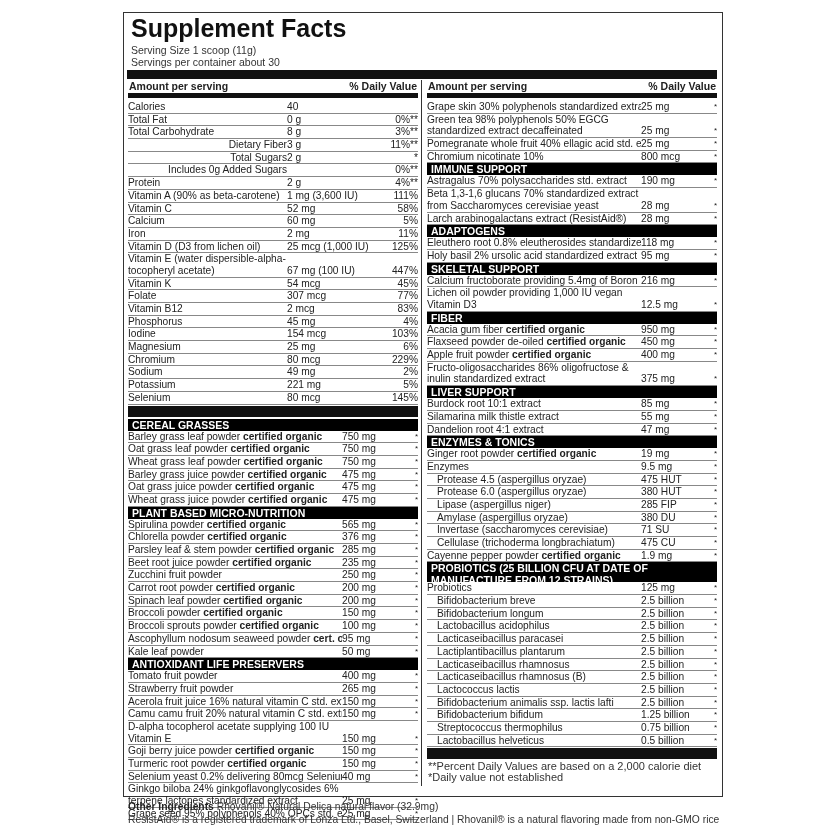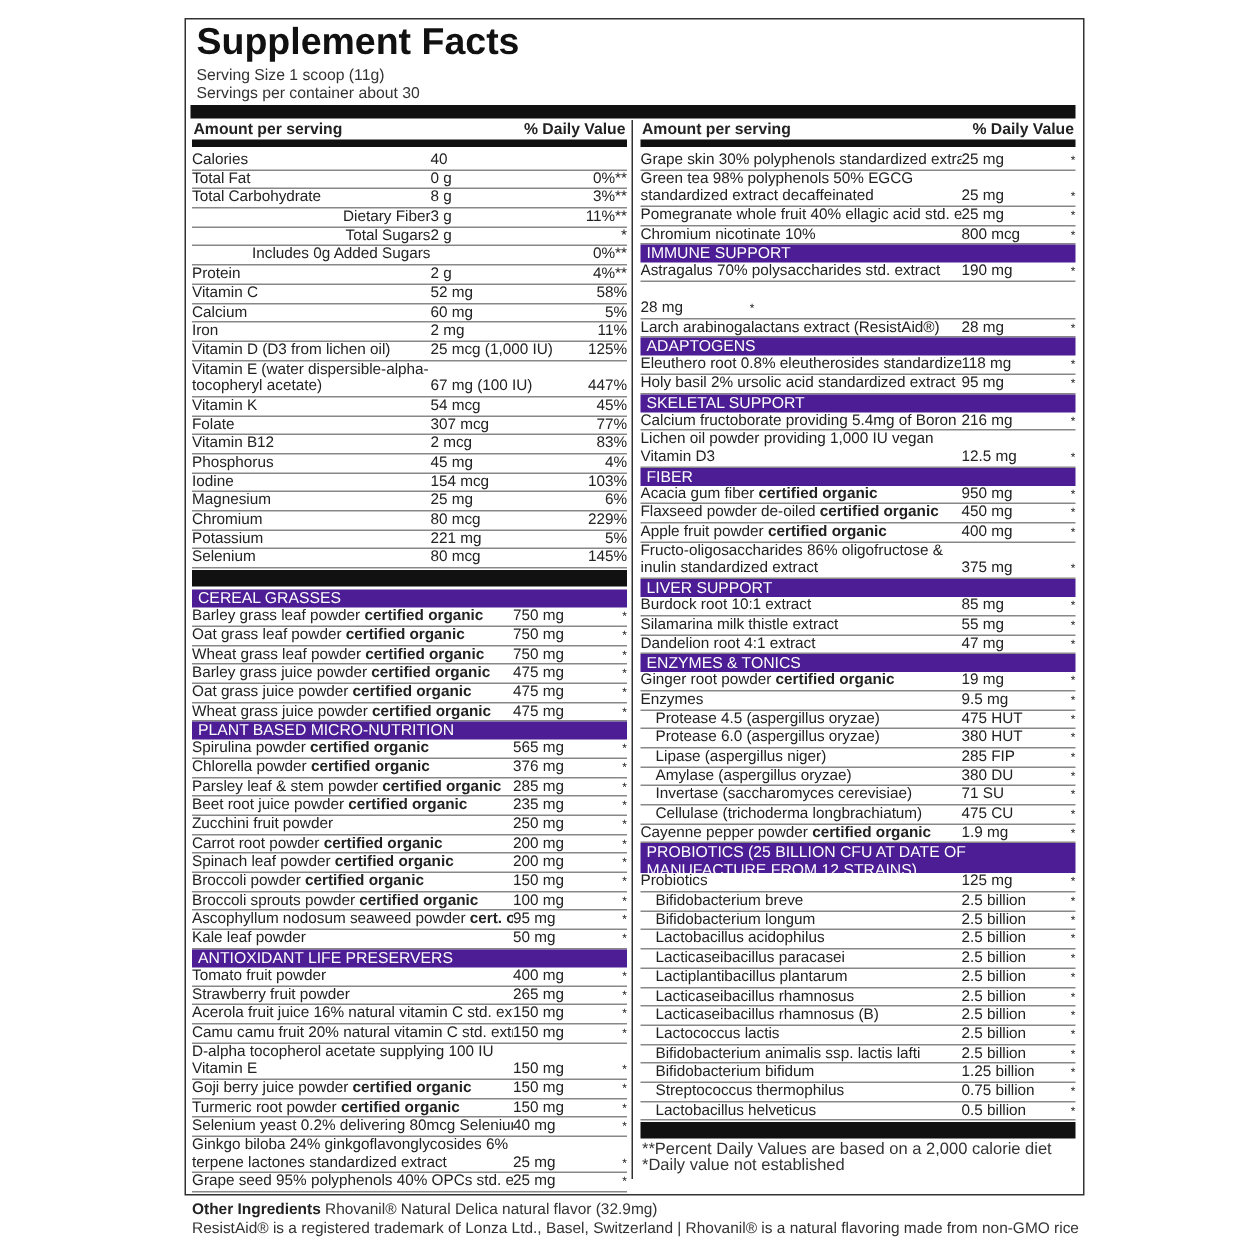--- a/index.html
+++ b/index.html
@@ -18,21 +18,21 @@
   .row.tall{height:23.4px;flex-wrap:wrap;}
   .row .name{flex:1;overflow:hidden;}
   .row.tall .name{white-space:normal;line-height:11.7px;}
   .row .amt{width:62px;text-align:left;}
   .row .dv{width:38px;text-align:right;}
   .row .star{width:14px;text-align:right;font-size:8px;}
   .nut .amt{width:95px;}
   .nut .dv{width:36px;}
   .ind{padding-left:16px;text-align:right;}
   .ind2{padding-left:10px;}
-  .sec{background:#4c1d95;color:#fff;font-weight:normal;font-size:10.5px;height:12px;line-height:12px;padding-left:4px;}
+  .sec{background:#000000;color:#fff;font-weight:bold;font-size:10.5px;height:12px;line-height:12px;padding-left:4px;}
   .sec.two{height:20px;line-height:12px;}
   .blackbar{height:11px;background:#111;margin:1px 0 2px 0;}
   .org{font-weight:bold;}
   .foot{font-size:11px;line-height:10.5px;color:#333;padding-left:1px;}
   .bottom{position:absolute;left:128px;top:800px;font-size:10.3px;line-height:13px;color:#333;}
   .bottom b{color:#222;}
   .tall .amt,.tall .dv,.tall .star{align-self:flex-end;}
 </style>
 </head>
 <body>
@@ -82,20 +82,25 @@
         <span class="name ind">Includes 0g Added Sugars</span>
         <span class="amt"></span>
         <span class="dv">0%**</span>
       </div>
       <div class="row nut">
         <span class="name">Protein</span>
         <span class="amt">2 g</span>
         <span class="dv">4%**</span>
       </div>
       <div class="row nut">
+        <span class="name">Vitamin A (90% as beta-carotene)</span>
+        <span class="amt">1 mg (3,600 IU)</span>
+        <span class="dv">111%</span>
+      </div>
+      <div class="row nut">
         <span class="name">Vitamin C</span>
         <span class="amt">52 mg</span>
         <span class="dv">58%</span>
       </div>
       <div class="row nut">
         <span class="name">Calcium</span>
         <span class="amt">60 mg</span>
         <span class="dv">5%</span>
       </div>
       <div class="row nut">
@@ -140,20 +145,25 @@
       </div>
       <div class="row nut">
         <span class="name">Magnesium</span>
         <span class="amt">25 mg</span>
         <span class="dv">6%</span>
       </div>
       <div class="row nut">
         <span class="name">Chromium</span>
         <span class="amt">80 mcg</span>
         <span class="dv">229%</span>
+      </div>
+      <div class="row nut">
+        <span class="name">Sodium</span>
+        <span class="amt">49 mg</span>
+        <span class="dv">2%</span>
       </div>
       <div class="row nut">
         <span class="name">Potassium</span>
         <span class="amt">221 mg</span>
         <span class="dv">5%</span>
       </div>
       <div class="row nut">
         <span class="name">Selenium</span>
         <span class="amt">80 mcg</span>
         <span class="dv">145%</span>
@@ -331,20 +341,21 @@
       </div>
     </div>
   <div id="rightsections">
       <div class="sec">IMMUNE SUPPORT</div>
       <div class="row">
         <span class="name"><span>Astragalus 70% polysaccharides std. extract</span></span>
         <span class="amt">190 mg</span>
         <span class="star">*</span>
       </div>
       <div class="row tall">
+        <span class="name"><span>Beta 1,3-1,6 glucans 70% standardized extract from Saccharomyces cerevisiae yeast</span></span>
         <span class="amt">28 mg</span>
         <span class="star">*</span>
       </div>
       <div class="row">
         <span class="name"><span>Larch arabinogalactans extract (ResistAid®)</span></span>
         <span class="amt">28 mg</span>
         <span class="star">*</span>
       </div>
       <div class="sec">ADAPTOGENS</div>
       <div class="row">

